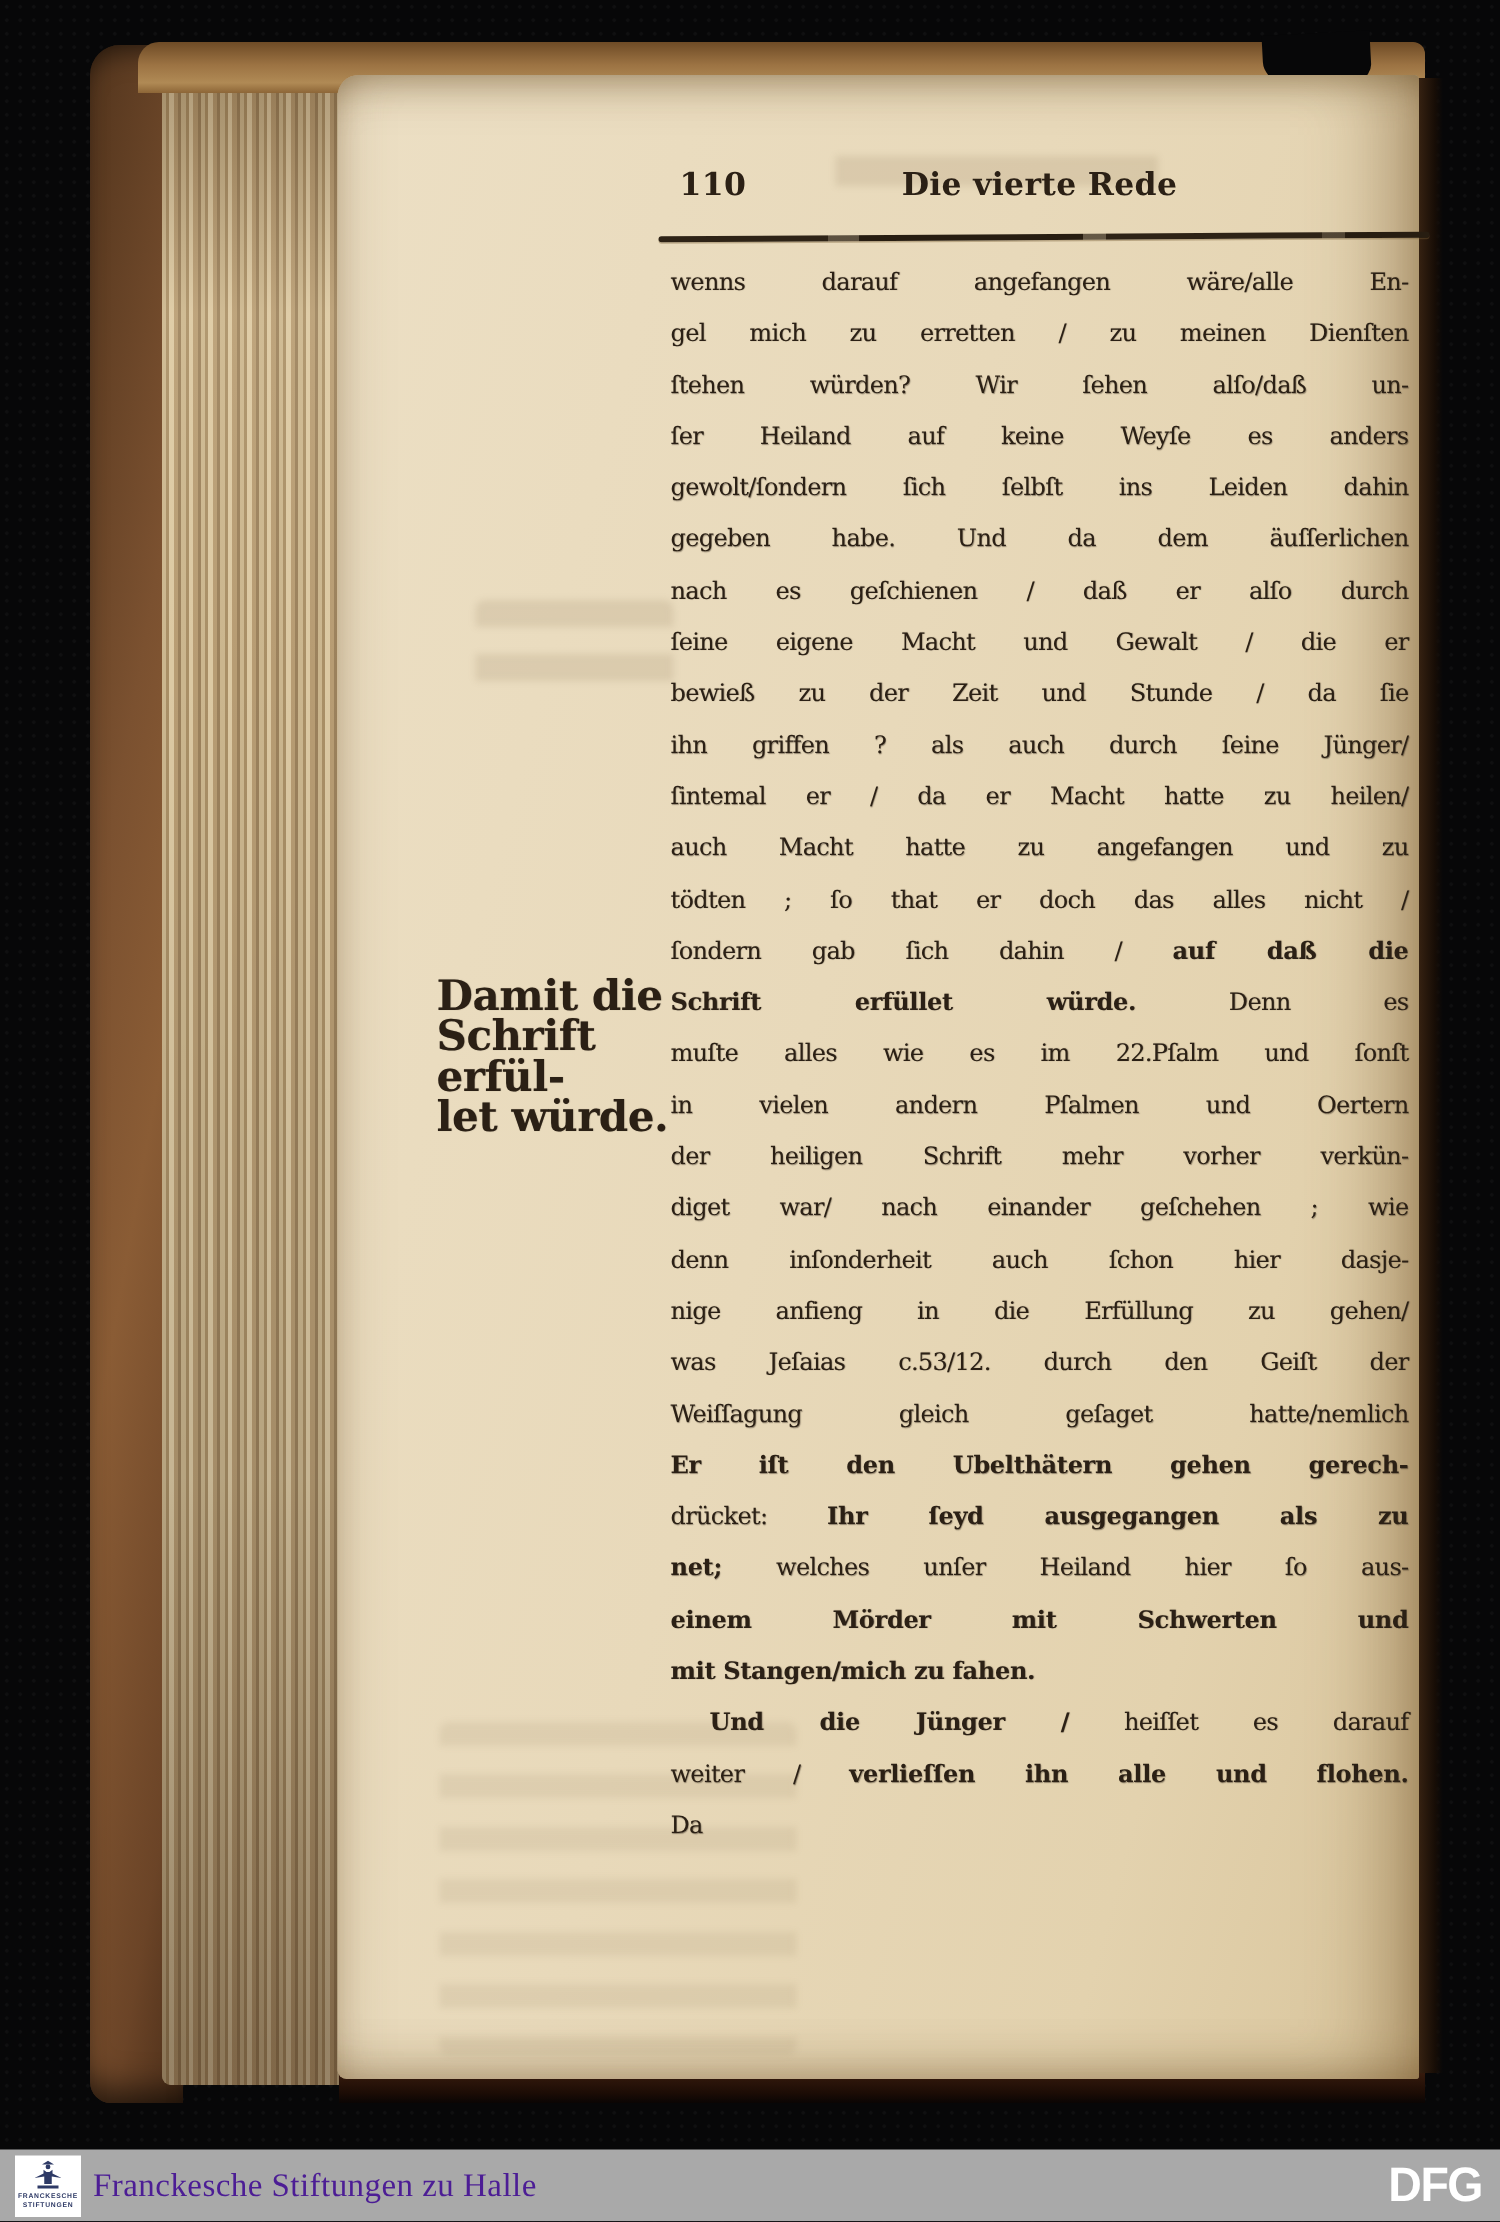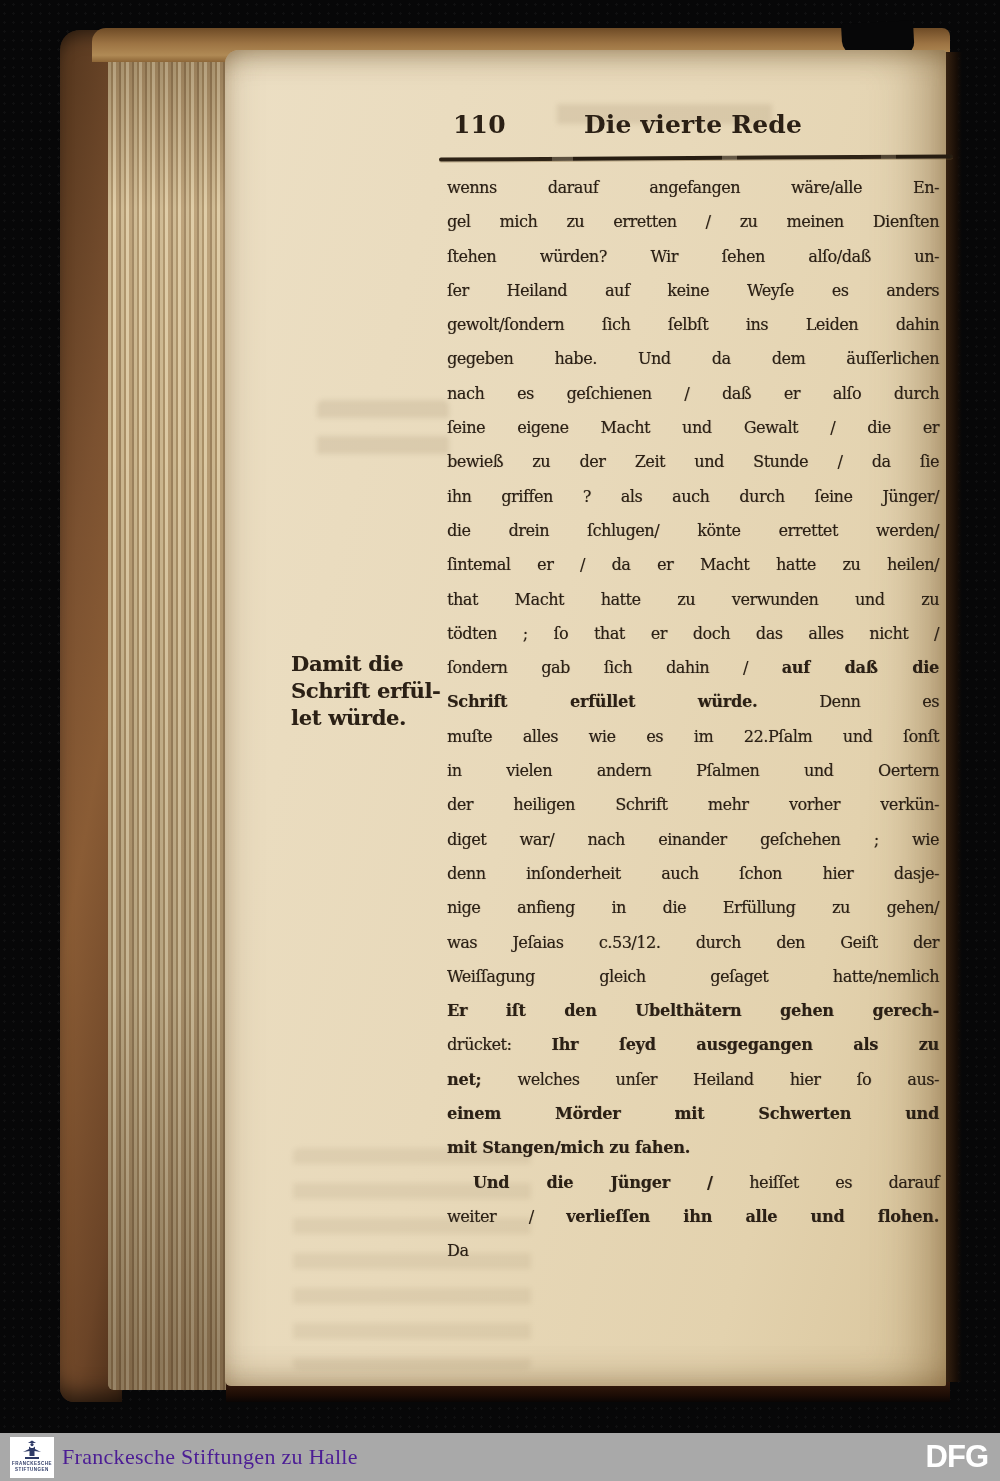--- a/index.html
+++ b/index.html
@@ -32,37 +32,37 @@
   .page{position:absolute;left:225px;top:50px;width:721px;height:1336px;
       background:linear-gradient(105deg,#ecdfc4 0%,#e8d9ba 45%,#e3d2ae 78%,#d9c59c 100%);
       border-radius:14px 3px 2px 6px;
       box-shadow:inset 0 20px 28px -18px rgba(95,65,25,.55),
                  inset -46px 0 60px -32px rgba(105,72,30,.55),
                  inset 26px 0 38px -28px rgba(120,92,52,.38),
                  inset 0 -26px 34px -24px rgba(95,65,25,.42);
       color:var(--ink,#2b2015);}
   .page *{position:relative;}
   .head-row{position:absolute;top:60px;left:222px;width:492px;height:34px;
-      font-weight:bold;font-size:25px;letter-spacing:.2px;}
+      font-weight:bold;font-size:21px;letter-spacing:.2px;}
   .page-num{position:absolute;left:6px;top:0;}
   .run-title{position:absolute;left:0;right:0;top:0;text-align:center;}
   .head-rule{position:absolute;top:106px;left:214px;width:514px;height:4px;
       transform:rotate(-.35deg);border-radius:2px;
       background:linear-gradient(90deg,#2e2316 0 22%,rgba(46,35,22,.75) 22% 26%,#271d11 26% 55%,rgba(46,35,22,.7) 55% 58%,#2e2316 58% 86%,rgba(46,35,22,.8) 86% 89%,#271d11 89% 100%);
       box-shadow:0 1px 0 rgba(120,95,55,.4);}
   .body-text{position:absolute;top:121px;left:222px;width:492px;
       font-size:16px;line-height:34.3px;letter-spacing:-.45px;
       text-shadow:.4px .4px .7px rgba(43,32,21,.45);}
   .line{white-space:nowrap;}
   .line.just{white-space:normal;text-align:justify;text-align-last:justify;}
   .line.ind{text-indent:26px;}
   .line.right{text-align:left;}
   .em{font-weight:bold;letter-spacing:-.2px;}
   .margin-note{position:absolute;top:600px;left:66px;width:156px;
-      font-size:21px;line-height:27px;font-weight:bold;letter-spacing:-.3px;
+      font-size:28px;line-height:27px;font-weight:bold;letter-spacing:-.3px;
       text-shadow:.3px .3px .6px rgba(43,32,21,.4);}
   
   .ghost{position:absolute;filter:blur(2.5px);opacity:.5;border-radius:6px;}
   .ghost-header{top:48px;left:332px;width:215px;height:36px;
       background:repeating-linear-gradient(180deg,transparent 0 6px,rgba(128,106,74,.30) 6px 26px,transparent 26px 36px);}
   .ghost-margin{top:350px;left:92px;width:132px;height:72px;
       background:repeating-linear-gradient(180deg,rgba(130,108,76,.30) 0 18px,transparent 18px 36px);}
   .ghost-bottom{top:1098px;left:68px;width:238px;height:222px;
       background:repeating-linear-gradient(180deg,rgba(132,112,80,.22) 0 16px,transparent 16px 35px);}
   
@@ -112,23 +112,22 @@
         <div class="line just"><span>wenns darauf angefangen wäre/alle En-</span></div>
         <div class="line just"><span>gel mich zu erretten / zu meinen Dienſten</span></div>
         <div class="line just"><span>ſtehen würden?  Wir ſehen alſo/daß un-</span></div>
         <div class="line just"><span>ſer Heiland auf keine Weyſe es anders</span></div>
         <div class="line just"><span>gewolt/ſondern ſich ſelbſt ins Leiden dahin</span></div>
         <div class="line just"><span>gegeben habe.   Und da dem äuſſerlichen</span></div>
         <div class="line just"><span>nach es geſchienen / daß er alſo durch</span></div>
         <div class="line just"><span>ſeine eigene Macht und Gewalt / die er</span></div>
         <div class="line just"><span>bewieß zu der Zeit und Stunde / da ſie</span></div>
         <div class="line just"><span>ihn griffen ? als auch durch ſeine Jünger/</span></div>
-        <div class="line just"><span>die drein ſchlugen/ könte errettet werden/</span></div>
         <div class="line just"><span>ſintemal er / da er Macht hatte zu heilen/</span></div>
-        <div class="line just"><span>that Macht hatte zu verwunden und zu</span></div>
+        <div class="line just"><span>auch Macht hatte zu angefangen und zu</span></div>
         <div class="line just"><span>tödten ; ſo that er doch das alles nicht /</span></div>
         <div class="line just"><span>ſondern gab ſich dahin / </span><span class="em">auf daß die</span></div>
         <div class="line just"><span class="em">Schrift erfüllet würde.</span><span>   Denn es</span></div>
         <div class="line just"><span>muſte alles wie es im 22.Pſalm und ſonſt</span></div>
         <div class="line just"><span>in vielen andern Pſalmen und Oertern</span></div>
         <div class="line just"><span>der heiligen Schrift mehr vorher verkün-</span></div>
         <div class="line just"><span>diget war/ nach einander geſchehen ; wie</span></div>
         <div class="line just"><span>denn inſonderheit auch ſchon hier dasje-</span></div>
         <div class="line just"><span>nige anfieng in die Erfüllung zu gehen/</span></div>
         <div class="line just"><span>was Jeſaias c.53/12. durch den Geiſt der</span></div>

